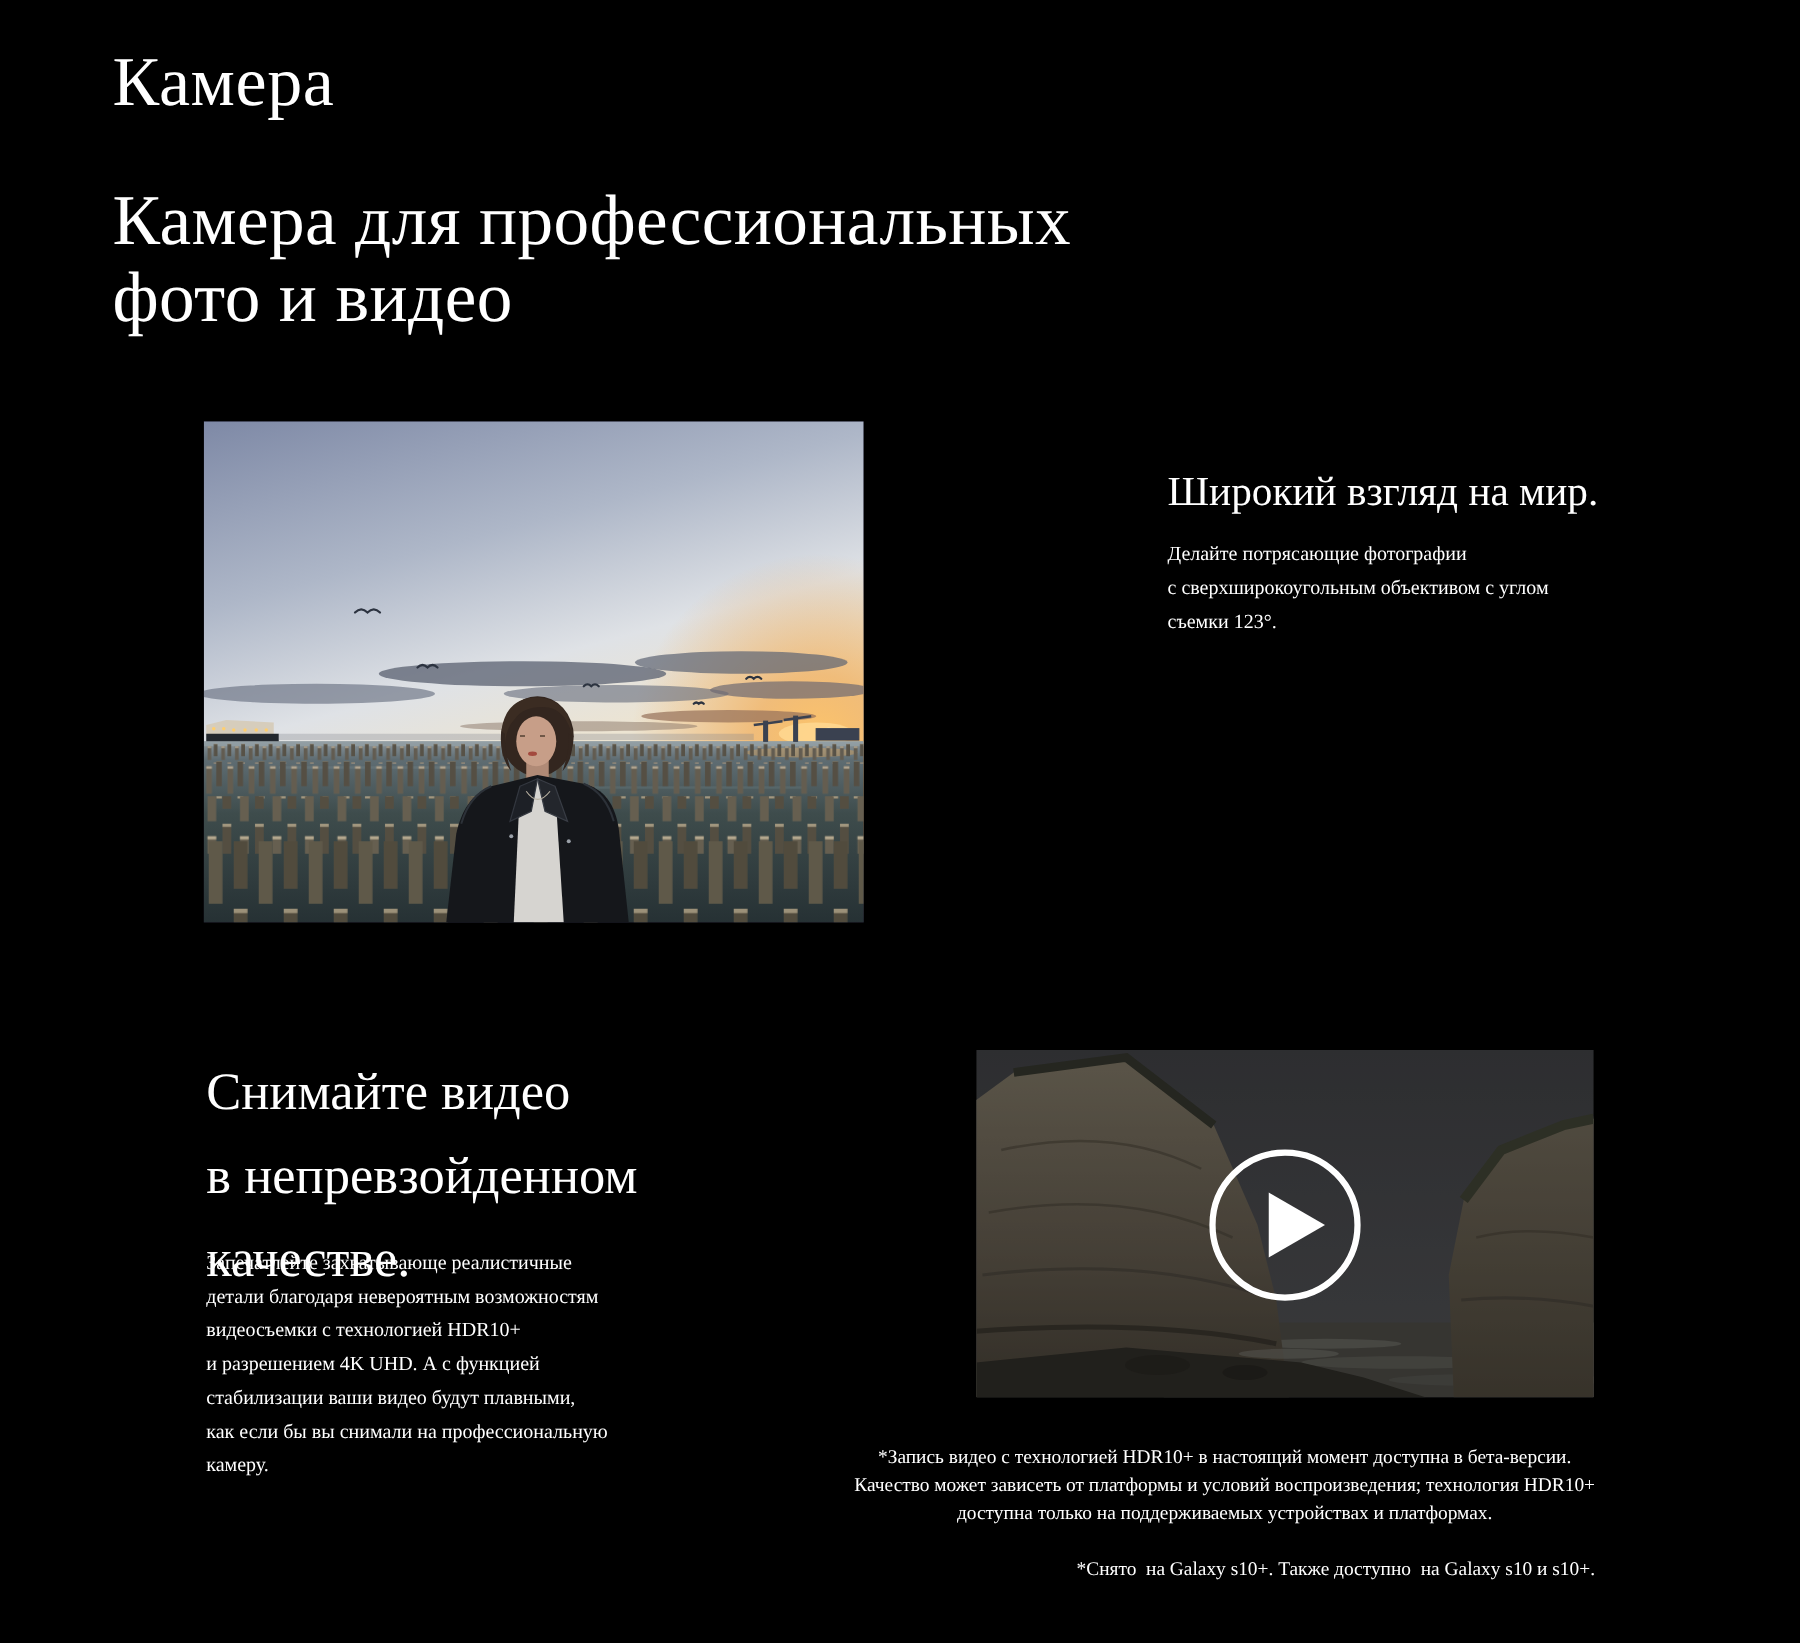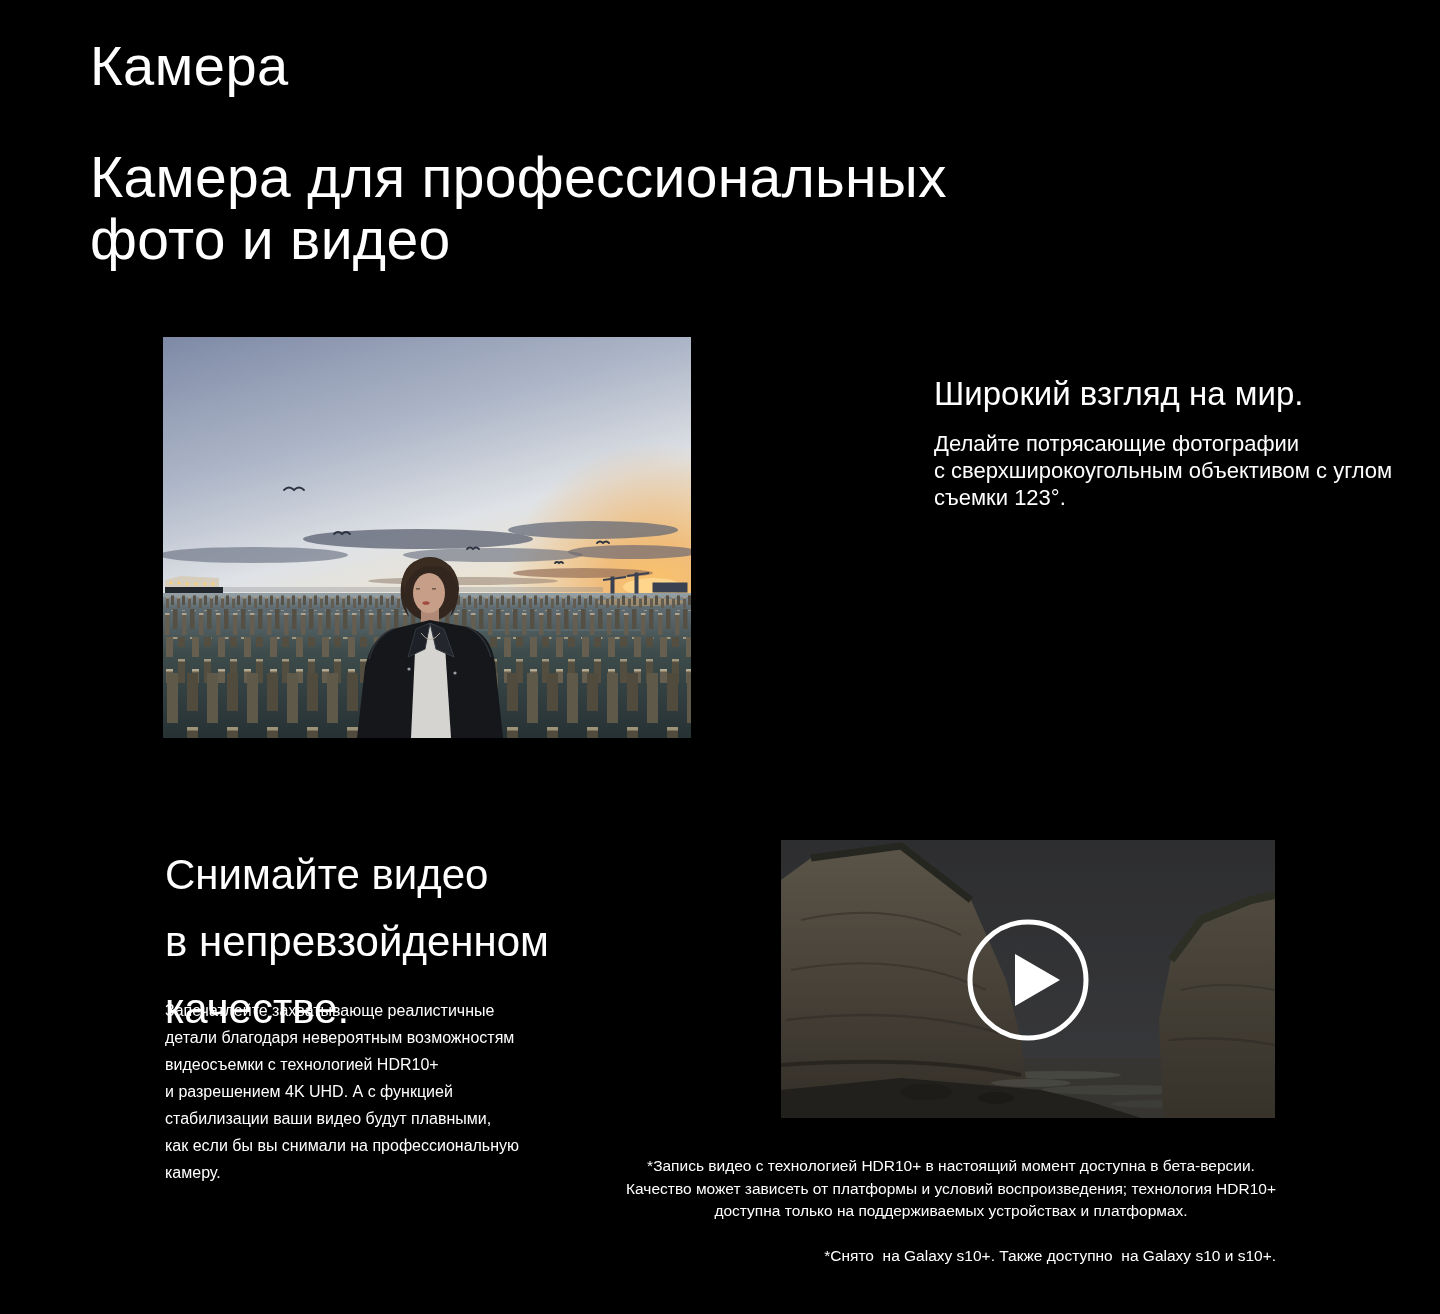--- a/index.html
+++ b/index.html
@@ -4,33 +4,33 @@
 <style>
   html,body{margin:0;padding:0;}
   body{
     width:1440px;height:1314px;
     background:#000;
     color:#fff;
     font-family:"Liberation Sans","DejaVu Sans",sans-serif;
     position:relative;
     overflow:hidden;
   }
-  .abs{position:absolute;}
+  .abs{position:absolute;font-family:Liberation Serif, serif;}
   .pre{white-space:pre-wrap;}
   h1,h2,h3,p{margin:0;font-weight:400;}
 
   .page-title{left:90px;top:34px;font-size:56px;line-height:64px;letter-spacing:.5px;}
   .page-subtitle{left:90px;top:146px;font-size:57px;line-height:62px;letter-spacing:.3px;}
 
   .photo-frame{left:163px;top:337px;width:528px;height:401px;overflow:hidden;background:#223;}
   .photo-frame svg{display:block;}
 
   .wa-text{left:934px;top:374px;width:470px;}
   .wa-heading{font-size:33px;line-height:40px;margin-bottom:16px;}
-  .wa-body{font-size:22px;line-height:27px;}
+  .wa-body{font-size:16px;line-height:27px;}
 
   .vid-text{left:165px;top:841px;width:520px;}
   .vid-heading{font-size:42px;line-height:67px;}
   .vid-body{left:165px;top:997px;width:520px;font-size:16px;line-height:27px;}
 
   .video-thumb{left:781px;top:840px;width:494px;height:278px;overflow:hidden;cursor:pointer;}
   .video-thumb svg{display:block;}
 
   .disclaimer-1{right:164px;top:1155px;text-align:center;font-size:15.5px;line-height:22.5px;}
   .disclaimer-2{right:164px;top:1245px;text-align:left;font-size:15.5px;line-height:22.5px;}

